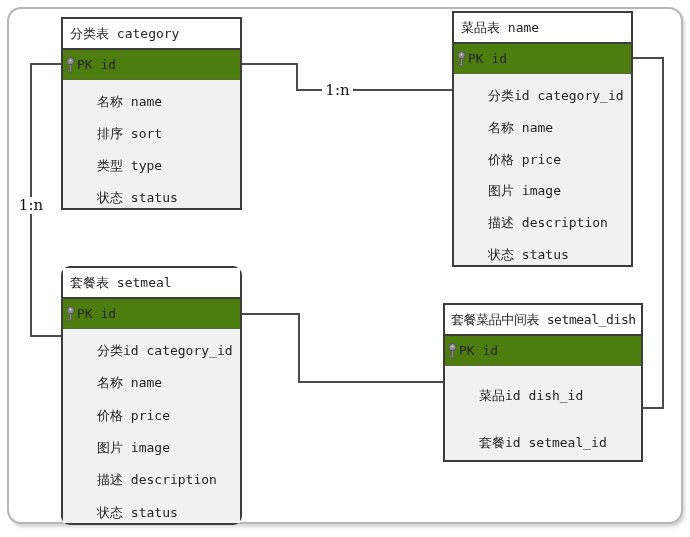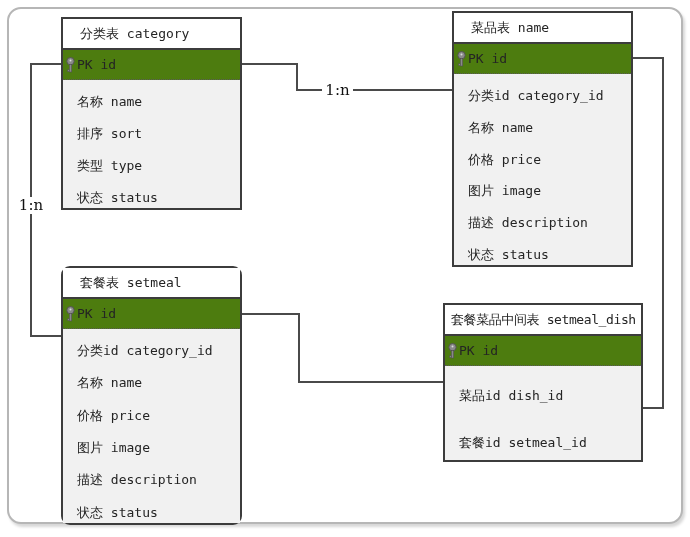--- a/index.html
+++ b/index.html
@@ -21,33 +21,33 @@
   .wires path { stroke:#4a4a4a; stroke-width:2; fill:none; }
 
   .etable {
     position:absolute; display:flex; flex-direction:column;
     border:2px solid #3c3c3c; background:#ffffff;
     color:#242424; font-size:13px;
   }
   .t-header {
     height:31px; flex:0 0 auto;
     border-bottom:2px solid #3c3c3c;
-    display:flex; align-items:center; padding-left:17px; white-space:nowrap;
+    display:flex; align-items:center; padding-left:7px; white-space:nowrap;
     background:#ffffff;
   }
   .t-header.tight { letter-spacing:-0.4px; padding-left:6px; }
   .t-pk {
     height:30px; flex:0 0 auto;
     border-bottom:1px dotted #5a5a5a;
     display:flex; align-items:center; padding-left:3px; white-space:nowrap;
     background:#4d7c0f;
   }
   .t-pk .pk-text { margin-left:2px; }
   .t-body { flex:1 1 auto; display:flex; flex-direction:column; background:#f1f1f1; }
-  .t-row { flex:1 1 0; display:flex; align-items:center; padding-left:14px; white-space:nowrap;margin-top:12px; }
+  .t-row { flex:1 1 0; display:flex; align-items:center; padding-left:34px; white-space:nowrap;margin-top:12px; }
 
   .rel-label {
     position:absolute;
     font-family:"DejaVu Serif","Liberation Serif",serif;
     font-size:15px; color:#111111;
     background:#ffffff;
     height:17px; line-height:17px; text-align:center;
   }
   .key-icon { flex:0 0 auto; display:block; }
 </style>

